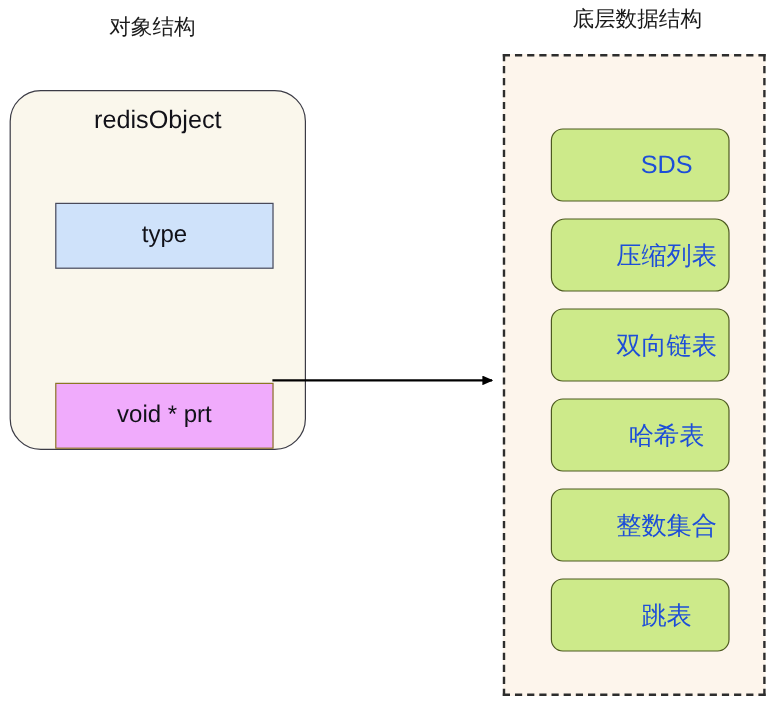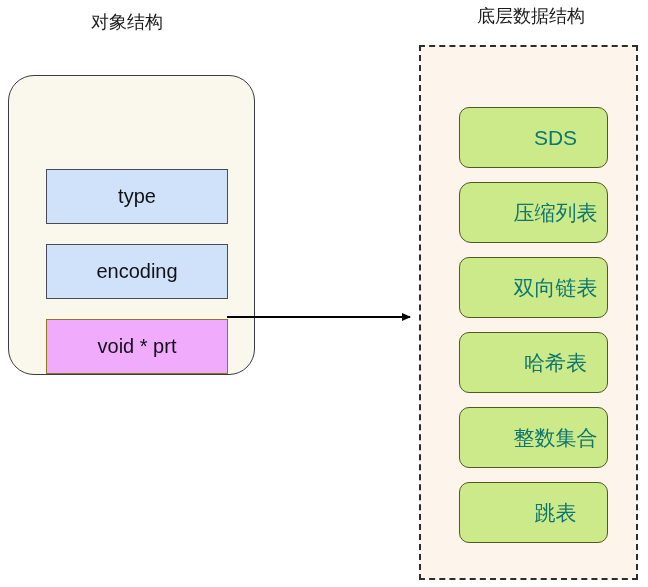--- a/index.html
+++ b/index.html
@@ -113,43 +113,43 @@
     width: 149px;
     height: 61px;
     box-sizing: border-box;
     background: #cdea8a;
     border: 1.6px solid #4d5a20;
     border-radius: 10px;
     display: flex;
     align-items: center;
     justify-content: center;
     font-size: 21px;
-    color: #0f766e;
+    color: #1d4ed8;
     white-space: nowrap;
     padding-left: 44px;
   }
   .struct-item:nth-of-type(1) { top: 60px; }
   .struct-item:nth-of-type(2) { top: 135px; border-radius: 12px; }
   .struct-item:nth-of-type(3) { top: 210px; }
   .struct-item:nth-of-type(4) { top: 285px; }
   .struct-item:nth-of-type(5) { top: 360px; }
   .struct-item:nth-of-type(6) { top: 435px; }
 </style>
 </head>
 <body>
 
 <div class="stage">
 
   <div class="section-title" id="title-left">对象结构</div>
 
   <div class="object-card">
+    <div class="object-card-title">redisObject</div>
 
     <div class="field-box blue" id="field-type">type</div>
 
-    <div class="field-box blue" id="field-encoding">encoding</div>
 
     <div class="field-box yellow" id="field-ptr">void * prt</div>
   </div>
 
   <svg class="arrow-svg" viewBox="0 0 210 36">
     <defs>
       <marker id="arrowhead" markerWidth="9" markerHeight="8" refX="8" refY="4" orient="auto" markerUnits="userSpaceOnUse">
         <path d="M0,0 L9,4 L0,8 z" fill="#000000"></path>
       </marker>
     </defs>

